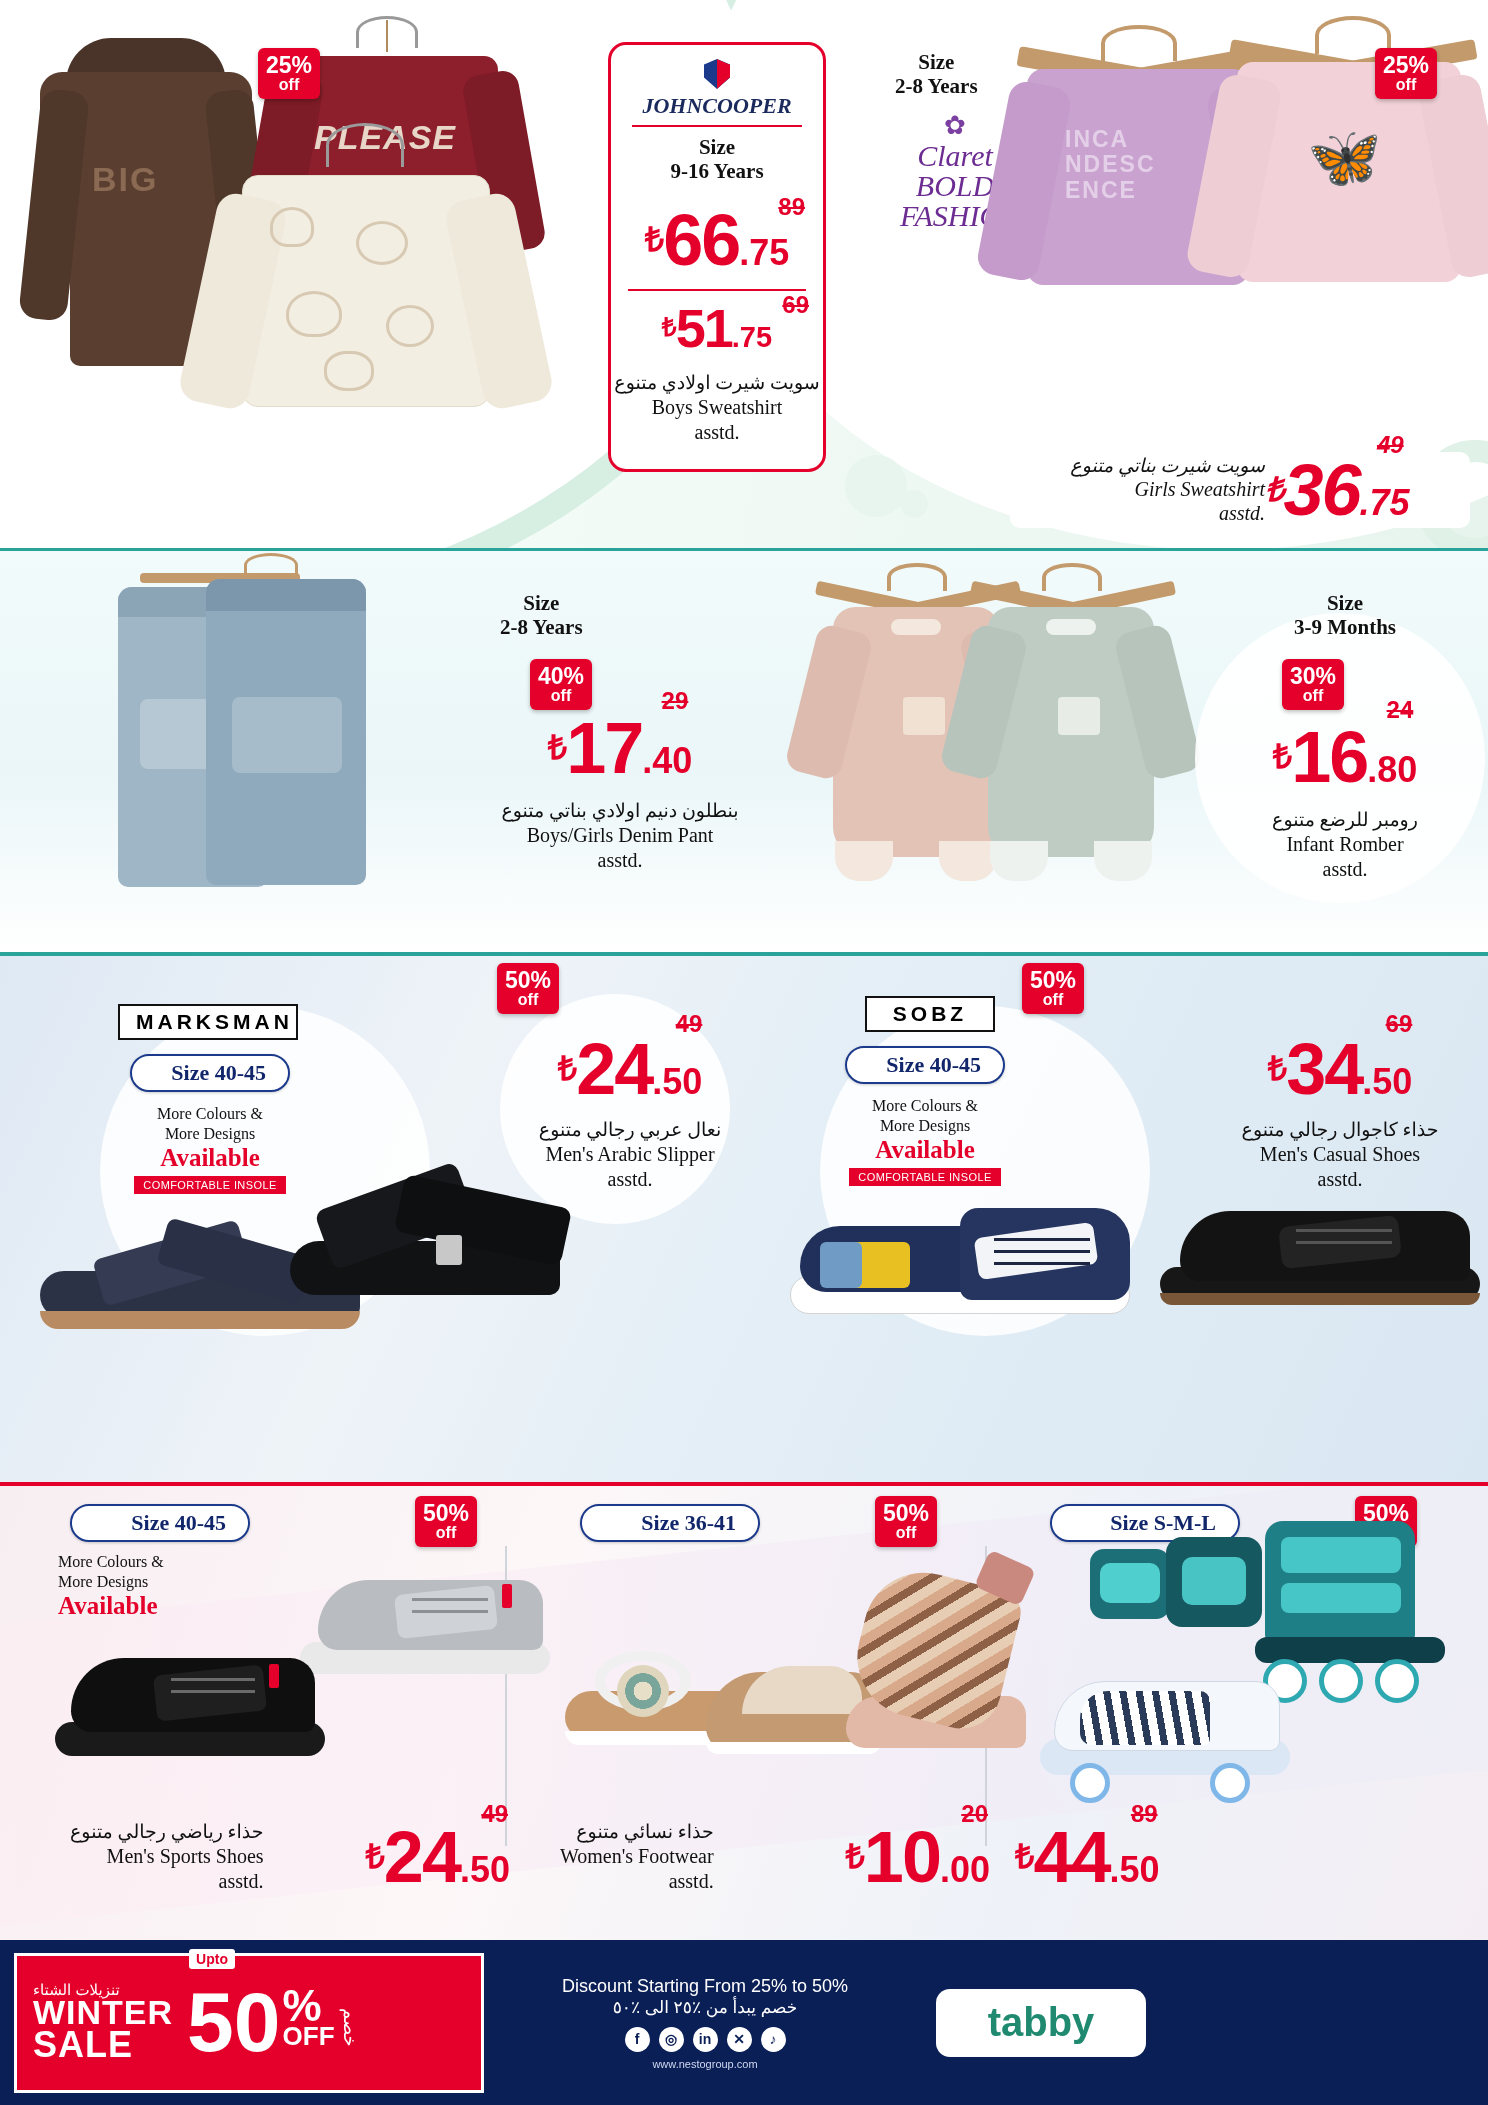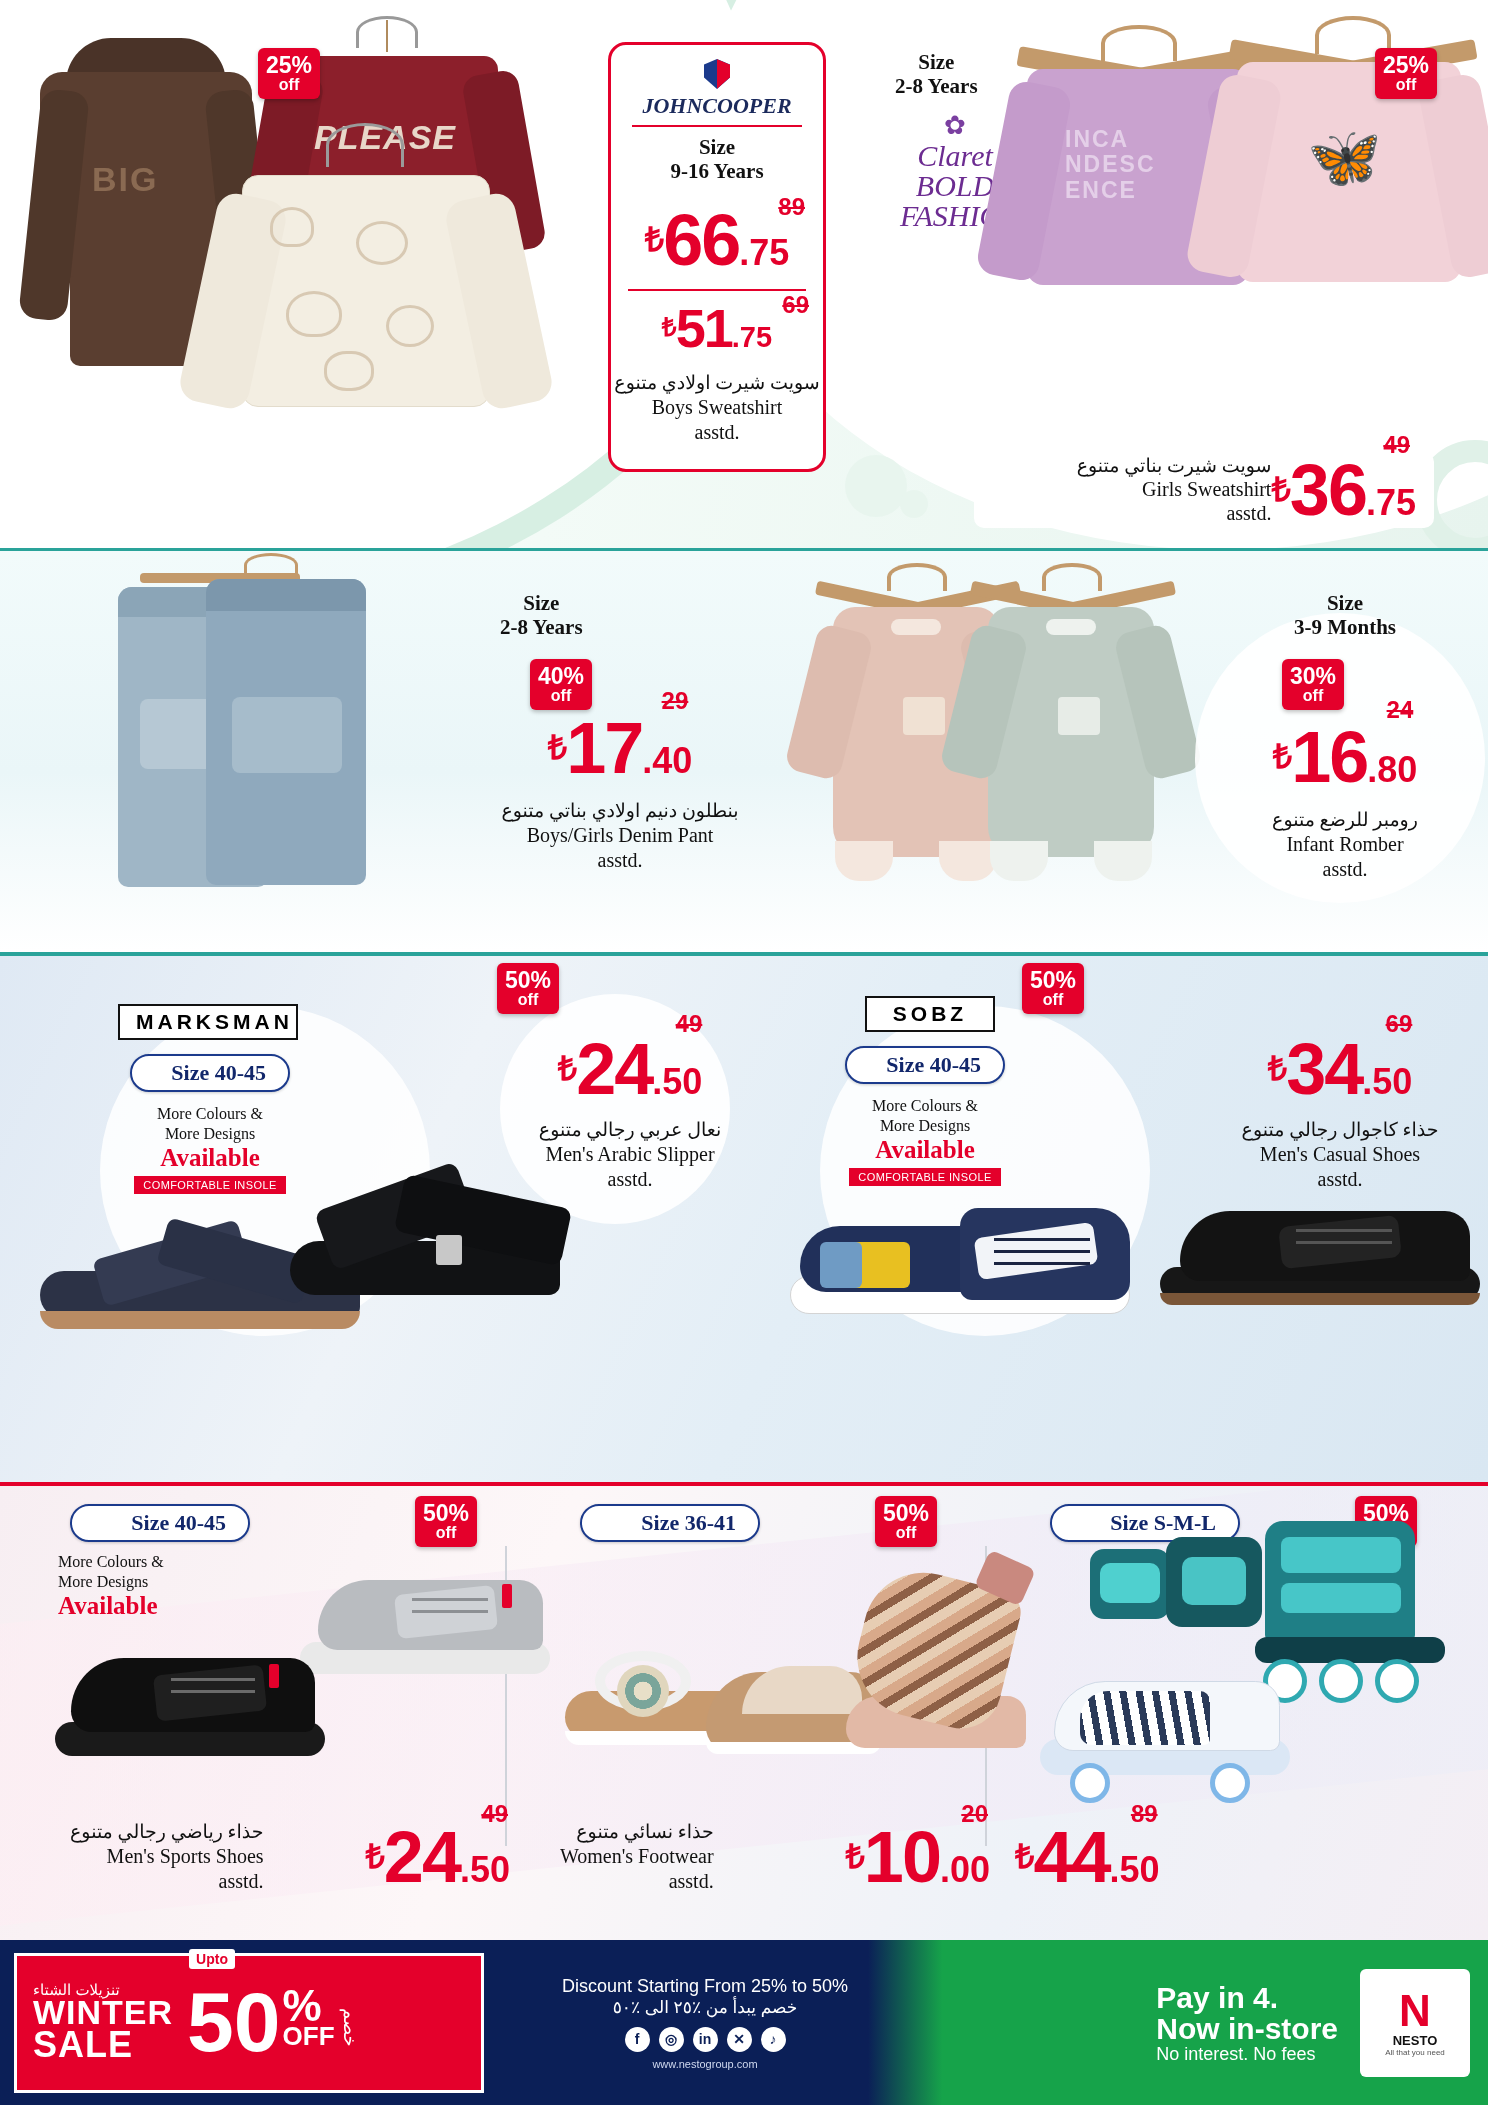--- a/index.html
+++ b/index.html
@@ -272,21 +272,21 @@
       <div style="position:absolute;left:-12px;top:26px;width:62px;height:200px;background:#eecdd4;border-radius:18px;transform:rotate(11deg);"></div>
       <div style="position:absolute;left:220px;top:26px;width:62px;height:200px;background:#eecdd4;border-radius:18px;transform:rotate(-11deg);"></div>
       <div style="position:absolute;left:92px;top:78px;width:80px;height:64px;color:#e4b9c3;font-size:60px;line-height:1;">🦋</div>
     </div>
 
     <div class="badge-off" style="left:1375px;top:48px;position:absolute;">
       <span class="pct">25%</span>
       <span class="off">off</span>
     </div>
 
-    <div style="position:absolute;left:974px;top:452px;width:460px;height:76px;background:#ffffff;border-radius:10px;display:flex;align-items:center;justify-content:flex-end;padding:0 18px;">
+    <div style="position:absolute;left:1010px;top:452px;width:460px;height:76px;background:#ffffff;border-radius:10px;display:flex;align-items:center;justify-content:center;padding:0 18px;font-style:italic;">
       <div class="desc" style="text-align:right;line-height:1.2;">
         <span class="ar">سويت شيرت بناتي متنوع</span>
         <span>Girls Sweatshirt</span><br>
         <span>asstd.</span>
       </div>
       <div style="position:relative;">
         <span class="strike" style="position:absolute;right:6px;top:-18px;">49</span>
         <span class="price"><span class="cur">₺</span><span class="main">36</span><span class="dec">.75</span></span>
       </div>
     </div>
@@ -607,27 +607,15 @@
         <div class="soc">✕</div>
         <div class="soc">♪</div>
       </div>
       <div style="font-size:11px;margin-top:6px;color:#cfd8ef;">www.nestogroup.com</div>
     </div>
 
     <div style="margin-left:66px;">
       <div class="tabby">tabby</div>
     </div>
 
-    <div class="greenpanel">
-      <div class="payin4">
-        <div class="p1">Pay in 4.</div>
-        <div class="p1">Now in-store</div>
-        <div class="p2">No interest. No fees</div>
-      </div>
-      <div class="nesto">
-        <div class="n">N</div>
-        <div class="t">NESTO</div>
-        <div class="s">All that you need</div>
-      </div>
-    </div>
   </div>
 
 </div>
 
 </body></html>

